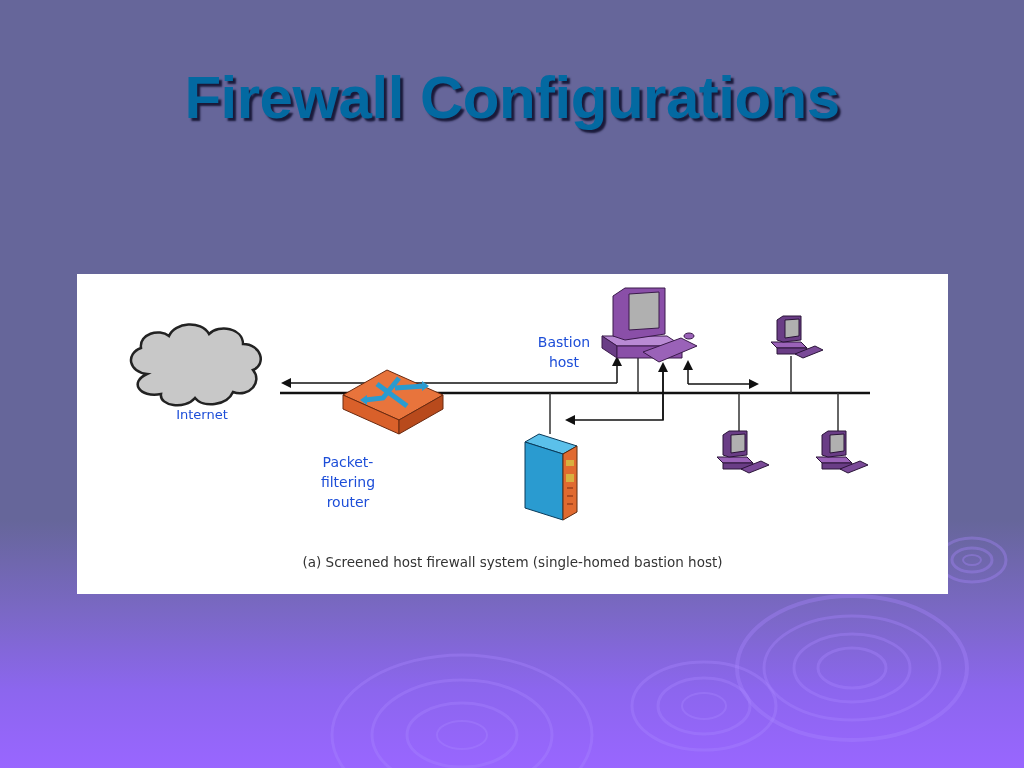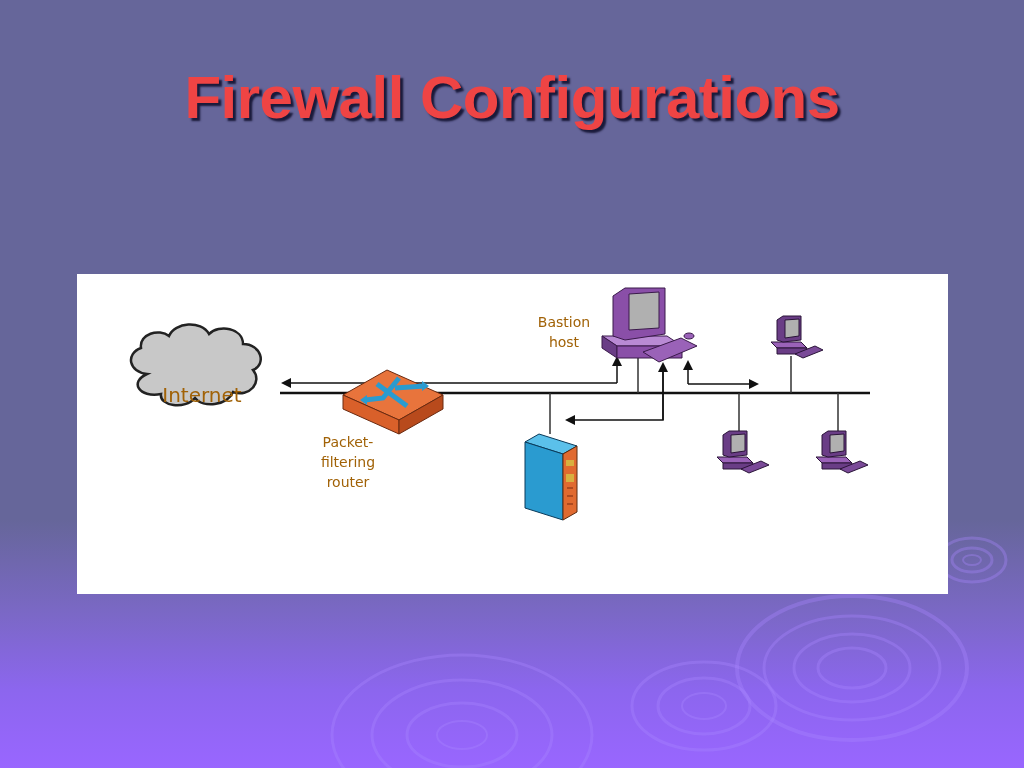--- a/index.html
+++ b/index.html
@@ -5,32 +5,32 @@
     html, body { margin: 0; padding: 0; }
     body {
       width: 1024px; height: 768px; overflow: hidden; position: relative;
       background: linear-gradient(to bottom, #66669a 0px, #66669a 520px, #7a68c4 610px, #8c66ee 690px, #9966ff 768px);
       font-family: "Liberation Sans", sans-serif;
     }
     .ripples { position: absolute; left: 0; top: 0; width: 1024px; height: 768px; }
     .slide-title {
       position: absolute; left: 0; top: 60px; width: 1024px; text-align: center;
       font-family: "Liberation Sans", sans-serif; font-weight: bold; font-size: 60px;
-      color: #ef4444; letter-spacing: -0.5px;
+      color: #0369a1; letter-spacing: -0.5px;
       text-shadow: 3px 3px 2px #1a1a3a;
       margin: 0; line-height: 76px;
     }
     .figure-panel {
       position: absolute; left: 77px; top: 274px; width: 871px; height: 320px;
       background: #ffffff;
     }
     .figure-panel svg { position: absolute; left: 0; top: 0; }
     .lbl {
-      position: absolute; color: #a16207; font-family: "DejaVu Sans", sans-serif;
-      font-size: 14px; line-height: 20px; text-align: center; white-space: pre-line;
+      position: absolute; color: #1d4ed8; font-family: "DejaVu Sans", sans-serif;
+      font-size: 14px; line-height: 20px; text-align: center; white-space: pre-line; margin-top: 20px;
     }
     .lbl-left { text-align: left; }
     .caption {
       position: absolute; left: 0; width: 871px; top: 280px; text-align: center;
       font-family: "DejaVu Sans", sans-serif; font-size: 13.5px; color: #333;
     }
   </style>
 </head>
 <body>
 
@@ -142,20 +142,21 @@
     </g>
     <g transform="translate(739,155)">
       <polygon points="0,28 30,28 36,34 6,34" fill="#9a62b8" stroke="#2a1438" stroke-width="1"></polygon>
       <polygon points="6,34 36,34 36,40 6,40" fill="#6a3d86" stroke="#2a1438" stroke-width="1"></polygon>
       <polygon points="6,6 12,2 30,2 30,26 12,28 6,26" fill="#6a3d86" stroke="#2a1438" stroke-width="1"></polygon>
       <polygon points="14,6 28,5 28,22 14,24" fill="#b0b0b0" stroke="#2a1438" stroke-width="1"></polygon>
       <polygon points="24,40 44,32 52,36 32,44" fill="#7a4a98" stroke="#2a1438" stroke-width="1"></polygon>
     </g>
   </svg>
 
-  <div class="lbl" style="left:78px; top:111px; width:94px; font-size:20px;text-align:center;">Internet</div>
+  <div class="lbl" style="left:78px; top:111px; width:94px; font-size:13px;text-align:center;">Internet</div>
   <div class="lbl" style="left:226px; top:158px; width:90px;">Packet-
 filtering
 router</div>
   <div class="lbl" style="left:446px; top:38px; width:82px;">Bastion
 host</div>
 
+  <div class="caption">(a) Screened host firewall system (single-homed bastion host)</div>
 </div>
 
 </body></html>

